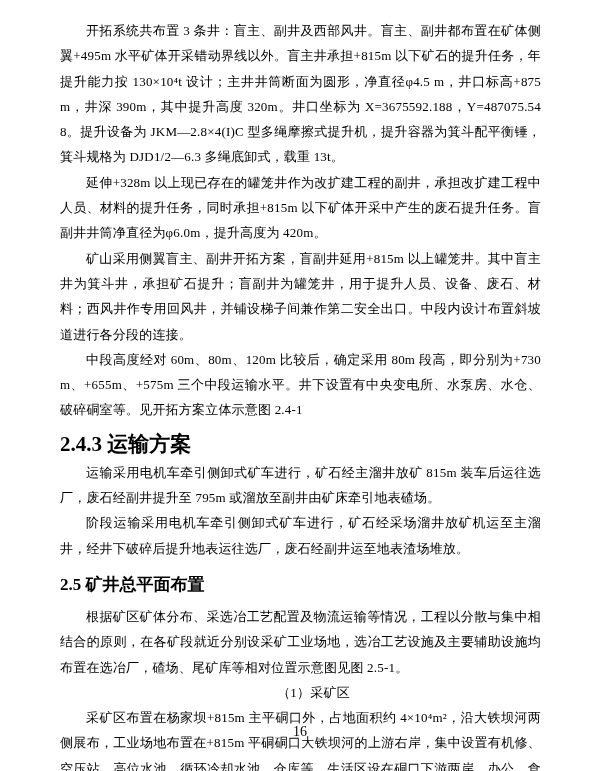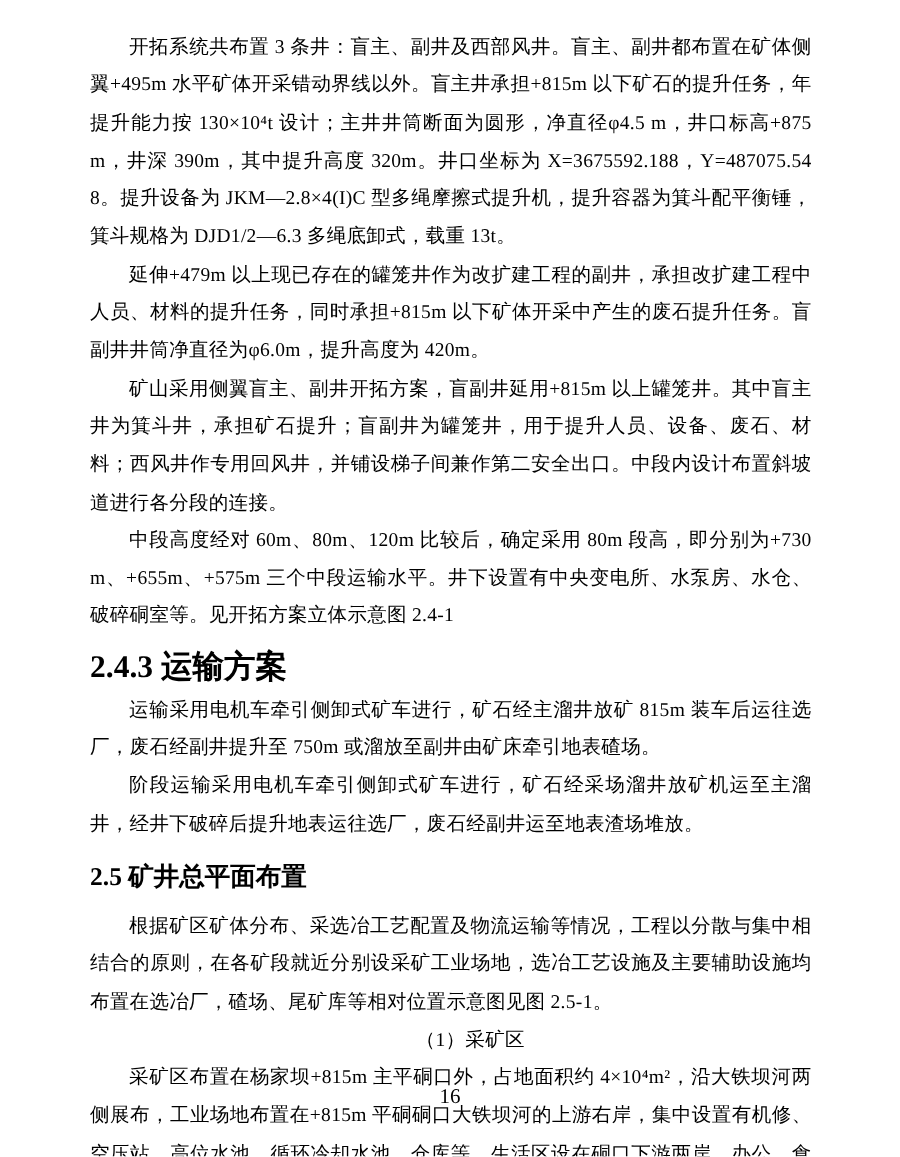--- a/index.html
+++ b/index.html
@@ -52,25 +52,25 @@
     line-height: 16px;
     color: #000000;
   }
 </style>
 </head>
 <body>
 
 <div class="page">
   <div class="content">
     <p>开拓系统共布置 3 条井：盲主、副井及西部风井。盲主、副井都布置在矿体侧翼+495m 水平矿体开采错动界线以外。盲主井承担+815m 以下矿石的提升任务，年提升能力按 130×10⁴t 设计；主井井筒断面为圆形，净直径φ4.5 m，井口标高+875m，井深 390m，其中提升高度 320m。井口坐标为 X=3675592.188，Y=487075.548。提升设备为 JKM—2.8×4(I)C 型多绳摩擦式提升机，提升容器为箕斗配平衡锤，箕斗规格为 DJD1/2—6.3 多绳底卸式，载重 13t。</p>
-    <p>延伸+479m 以上现已存在的罐笼井作为改扩建工程的副井，承担改扩建工程中人员、材料的提升任务，同时承担+815m 以下矿体开采中产生的废石提升任务。盲副井井筒净直径为φ6.0m，提升高度为 420m。</p>
+    <p>延伸+328m 以上现已存在的罐笼井作为改扩建工程的副井，承担改扩建工程中人员、材料的提升任务，同时承担+815m 以下矿体开采中产生的废石提升任务。盲副井井筒净直径为φ6.0m，提升高度为 420m。</p>
     <p>矿山采用侧翼盲主、副井开拓方案，盲副井延用+815m 以上罐笼井。其中盲主井为箕斗井，承担矿石提升；盲副井为罐笼井，用于提升人员、设备、废石、材料；西风井作专用回风井，并铺设梯子间兼作第二安全出口。中段内设计布置斜坡道进行各分段的连接。</p>
     <p>中段高度经对 60m、80m、120m 比较后，确定采用 80m 段高，即分别为+730m、+655m、+575m 三个中段运输水平。井下设置有中央变电所、水泵房、水仓、破碎硐室等。见开拓方案立体示意图 2.4-1</p>
     <h3 class="sec-minor">2.4.3  运输方案</h3>
-    <p>运输采用电机车牵引侧卸式矿车进行，矿石经主溜井放矿 815m 装车后运往选厂，废石经副井提升至 750m 或溜放至副井由矿床牵引地表碴场。</p>
+    <p>运输采用电机车牵引侧卸式矿车进行，矿石经主溜井放矿 815m 装车后运往选厂，废石经副井提升至 795m 或溜放至副井由矿床牵引地表碴场。</p>
     <p>阶段运输采用电机车牵引侧卸式矿车进行，矿石经采场溜井放矿机运至主溜井，经井下破碎后提升地表运往选厂，废石经副井运至地表渣场堆放。</p>
     <h2 class="sec-major">2.5  矿井总平面布置</h2>
     <p>根据矿区矿体分布、采选冶工艺配置及物流运输等情况，工程以分散与集中相结合的原则，在各矿段就近分别设采矿工业场地，选冶工艺设施及主要辅助设施均布置在选冶厂，碴场、尾矿库等相对位置示意图见图 2.5-1。</p>
     <p class="no-justify">（1）采矿区</p>
     <p>采矿区布置在杨家坝+815m 主平硐口外，占地面积约 4×10⁴m²，沿大铁坝河两侧展布，工业场地布置在+815m 平硐硐口大铁坝河的上游右岸，集中设置有机修、空压站，高位水池，循环冷却水池，仓库等，生活区设在硐口下游两岸，办公、食堂、浴室等布</p>
   </div>
   <div class="page-number">16</div>
 </div>
 
 </body></html>

